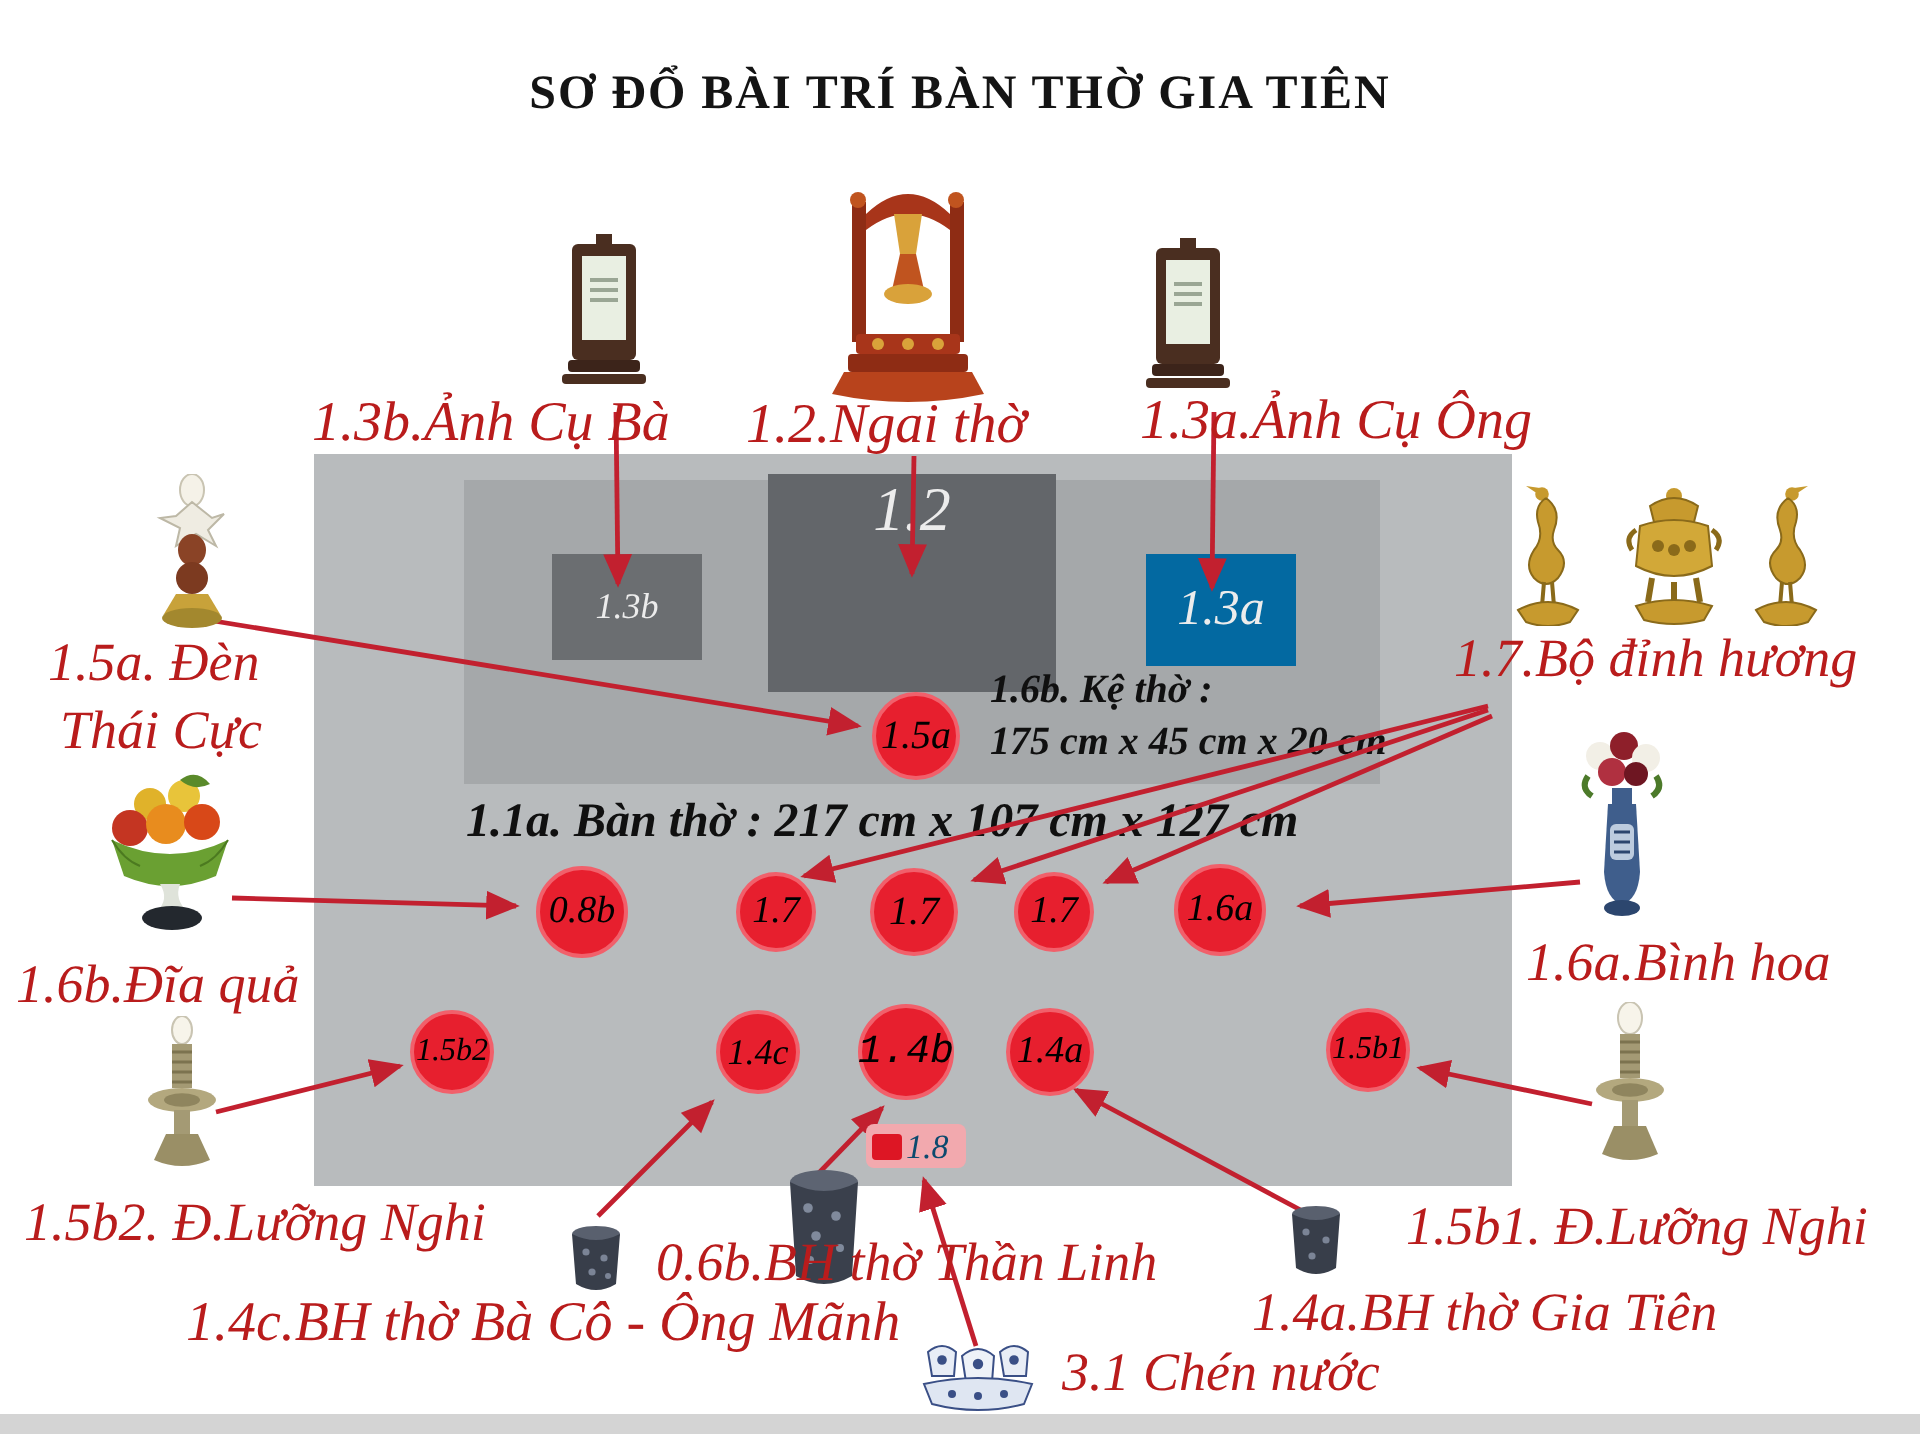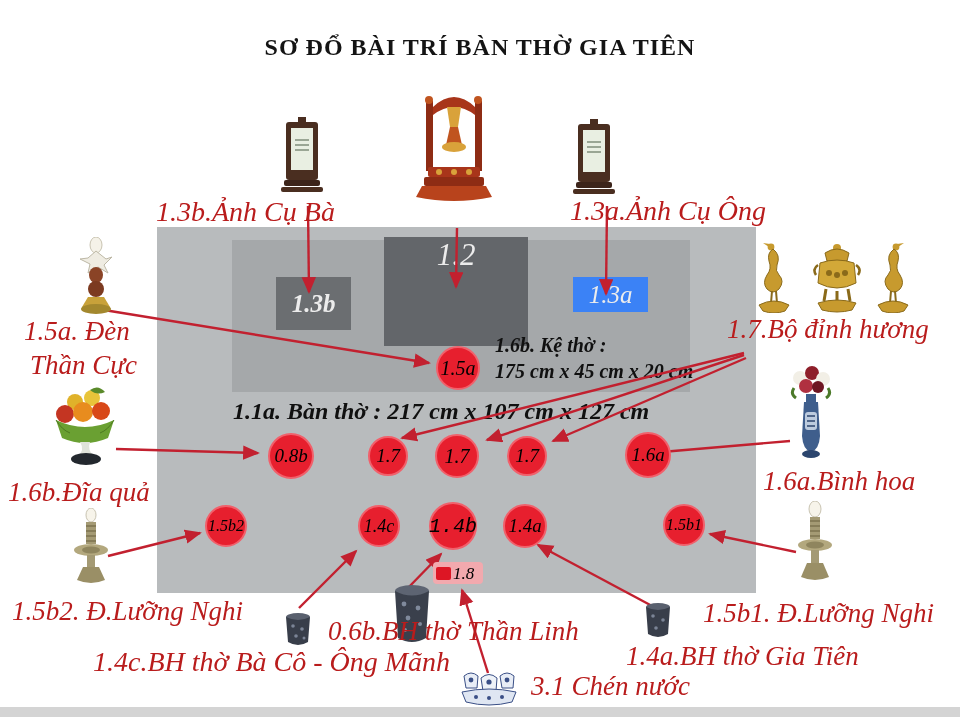--- a/index.html
+++ b/index.html
@@ -13,44 +13,44 @@
   .altar{position:absolute;left:157px;top:227px;width:599px;height:366px;background:#b8bbbd;z-index:1;}
   .shelf{position:absolute;left:232px;top:240px;width:458px;height:152px;background:#a5a8aa;z-index:1;}
   .gbox{position:absolute;display:flex;align-items:center;justify-content:center;z-index:2;
         color:#ececec;font-style:italic;}
   .circ{position:absolute;border-radius:50%;background:#e71f2e;border:2px solid #f1606b;
         display:flex;align-items:center;justify-content:center;color:#000000;font-style:italic;
         z-index:4;box-sizing:border-box;}
   .tag18{position:absolute;left:433px;top:562px;width:50px;height:22px;background:#f2a9ae;
          border-radius:4px;display:flex;align-items:center;z-index:4;padding:0 3px;box-sizing:border-box;}
   .tag18 .sq{width:15px;height:13px;background:#dd1624;border-radius:2px;margin-right:2px;}
-  .tag18 .tx{color:#000000;font-style:italic;font-size:17px;line-height:1;}
+  .tag18 .tx{color:#0c4a6e;font-style:italic;font-size:17px;line-height:1;}
   .bottombar{position:absolute;left:0;top:707px;width:960px;height:10px;background:#d4d4d4;z-index:0;}
   svg{display:block;}
   #arrows{position:absolute;left:0;top:0;z-index:3;}
   .item{position:absolute;z-index:5;}
 </style>
 </head>
 <body>
 
 <div id="stage">
 
   <div class="title">SƠ ĐỔ BÀI TRÍ BÀN THỜ GIA TIÊN</div>
   <div class="bottombar"></div>
 
   <div class="altar"></div>
   <div class="shelf"></div>
 
-  <div class="gbox" style="left:276px;top:277px;width:75px;height:53px;background:#6b6e71;font-size:25px;font-weight:bold;">
+  <div class="gbox" style="left:276px;top:277px;width:75px;height:53px;background:#6b6e71;font-size:18px;">
     <span>1.3b</span>
   </div>
   <div class="gbox" style="left:384px;top:237px;width:144px;height:105px;background:#63666a;font-size:31px;align-items:flex-start;padding-bottom:4px;">
     <span>1.2</span>
   </div>
-  <div class="gbox" style="left:573px;top:277px;width:75px;height:35px;background:#3b82f6;font-size:25px;justify-content:center;">
+  <div class="gbox" style="left:573px;top:277px;width:75px;height:56px;background:#0369a1;font-size:25px;justify-content:center;">
     <span>1.3a</span>
   </div>
 
   <div class="dim" style="left:495px;top:334px;font-size:20px;">1.6b. Kệ thờ :</div>
   <div class="dim" style="left:495px;top:360px;font-size:20px;">175 cm x 45 cm x 20 cm</div>
   <div class="dim" style="left:233px;top:398px;font-size:24px;">1.1a. Bàn thờ : 217 cm x 107 cm x 127 cm</div>
 
   <div class="circ" style="left:436px;top:346px;width:44px;height:44px;font-size:20px;">
       <span>1.5a</span>
     </div>
@@ -59,21 +59,21 @@
     </div>
   <div class="circ" style="left:368px;top:436px;width:40px;height:40px;font-size:19px;">
       <span>1.7</span>
     </div>
   <div class="circ" style="left:435px;top:434px;width:44px;height:44px;font-size:20px;">
       <span>1.7</span>
     </div>
   <div class="circ" style="left:507px;top:436px;width:40px;height:40px;font-size:19px;">
       <span>1.7</span>
     </div>
-  <div class="circ" style="left:625px;top:432px;width:46px;height:46px;font-size:19px;">
+  <div class="circ" style="left:587px;top:432px;width:46px;height:46px;font-size:19px;">
       <span>1.6a</span>
     </div>
   <div class="circ" style="left:205px;top:505px;width:42px;height:42px;font-size:16px;">
       <span>1.5b2</span>
     </div>
   <div class="circ" style="left:358px;top:505px;width:42px;height:42px;font-size:18px;">
       <span>1.4c</span>
     </div>
   <div class="circ" style="left:429px;top:502px;width:48px;height:48px;font-size:20px;font-family:Liberation Mono, monospace;">
       <span>1.4b</span>
@@ -109,24 +109,25 @@
       <line x1="108" y1="556" x2="200" y2="533"></line>
       <line x1="796" y1="552" x2="710" y2="534"></line>
       <line x1="299" y1="608" x2="356" y2="551"></line>
       <line x1="406" y1="590" x2="441" y2="554"></line>
       <line x1="488" y1="673" x2="462" y2="590"></line>
       <line x1="654" y1="607" x2="538" y2="545"></line>
     </g>
   </svg>
 
   <div class="lbl" style="left:156px;top:196px;font-size:28px;">1.3b.Ảnh Cụ Bà</div>
+  <div class="lbl" style="left:373px;top:197px;font-size:28px;">1.2.Ngai thờ</div>
   <div class="lbl" style="left:570px;top:195px;font-size:28px;">1.3a.Ảnh Cụ Ông</div>
 
   <div class="lbl" style="left:24px;top:316px;font-size:27px;">1.5a. Đèn</div>
-  <div class="lbl" style="left:30px;top:350px;font-size:27px;">Thần Cực</div>
+  <div class="lbl" style="left:30px;top:350px;font-size:27px;">Thái Cực</div>
   <div class="lbl" style="left:8px;top:477px;font-size:27px;">1.6b.Đĩa quả</div>
   <div class="lbl" style="left:12px;top:596px;font-size:27px;">1.5b2. Đ.Lưỡng Nghi</div>
 
   <div class="lbl" style="left:727px;top:314px;font-size:27px;">1.7.Bộ đỉnh hương</div>
   <div class="lbl" style="left:763px;top:466px;font-size:27px;">1.6a.Bình hoa</div>
   <div class="lbl" style="left:703px;top:598px;font-size:27px;">1.5b1. Đ.Lưỡng Nghi</div>
 
   <div class="lbl" style="left:328px;top:616px;font-size:27px;">0.6b.BH thờ Thần Linh</div>
   <div class="lbl" style="left:93px;top:646px;font-size:28px;">1.4c.BH thờ Bà Cô - Ông Mãnh</div>
   <div class="lbl" style="left:626px;top:641px;font-size:27px;">1.4a.BH thờ  Gia Tiên</div>

